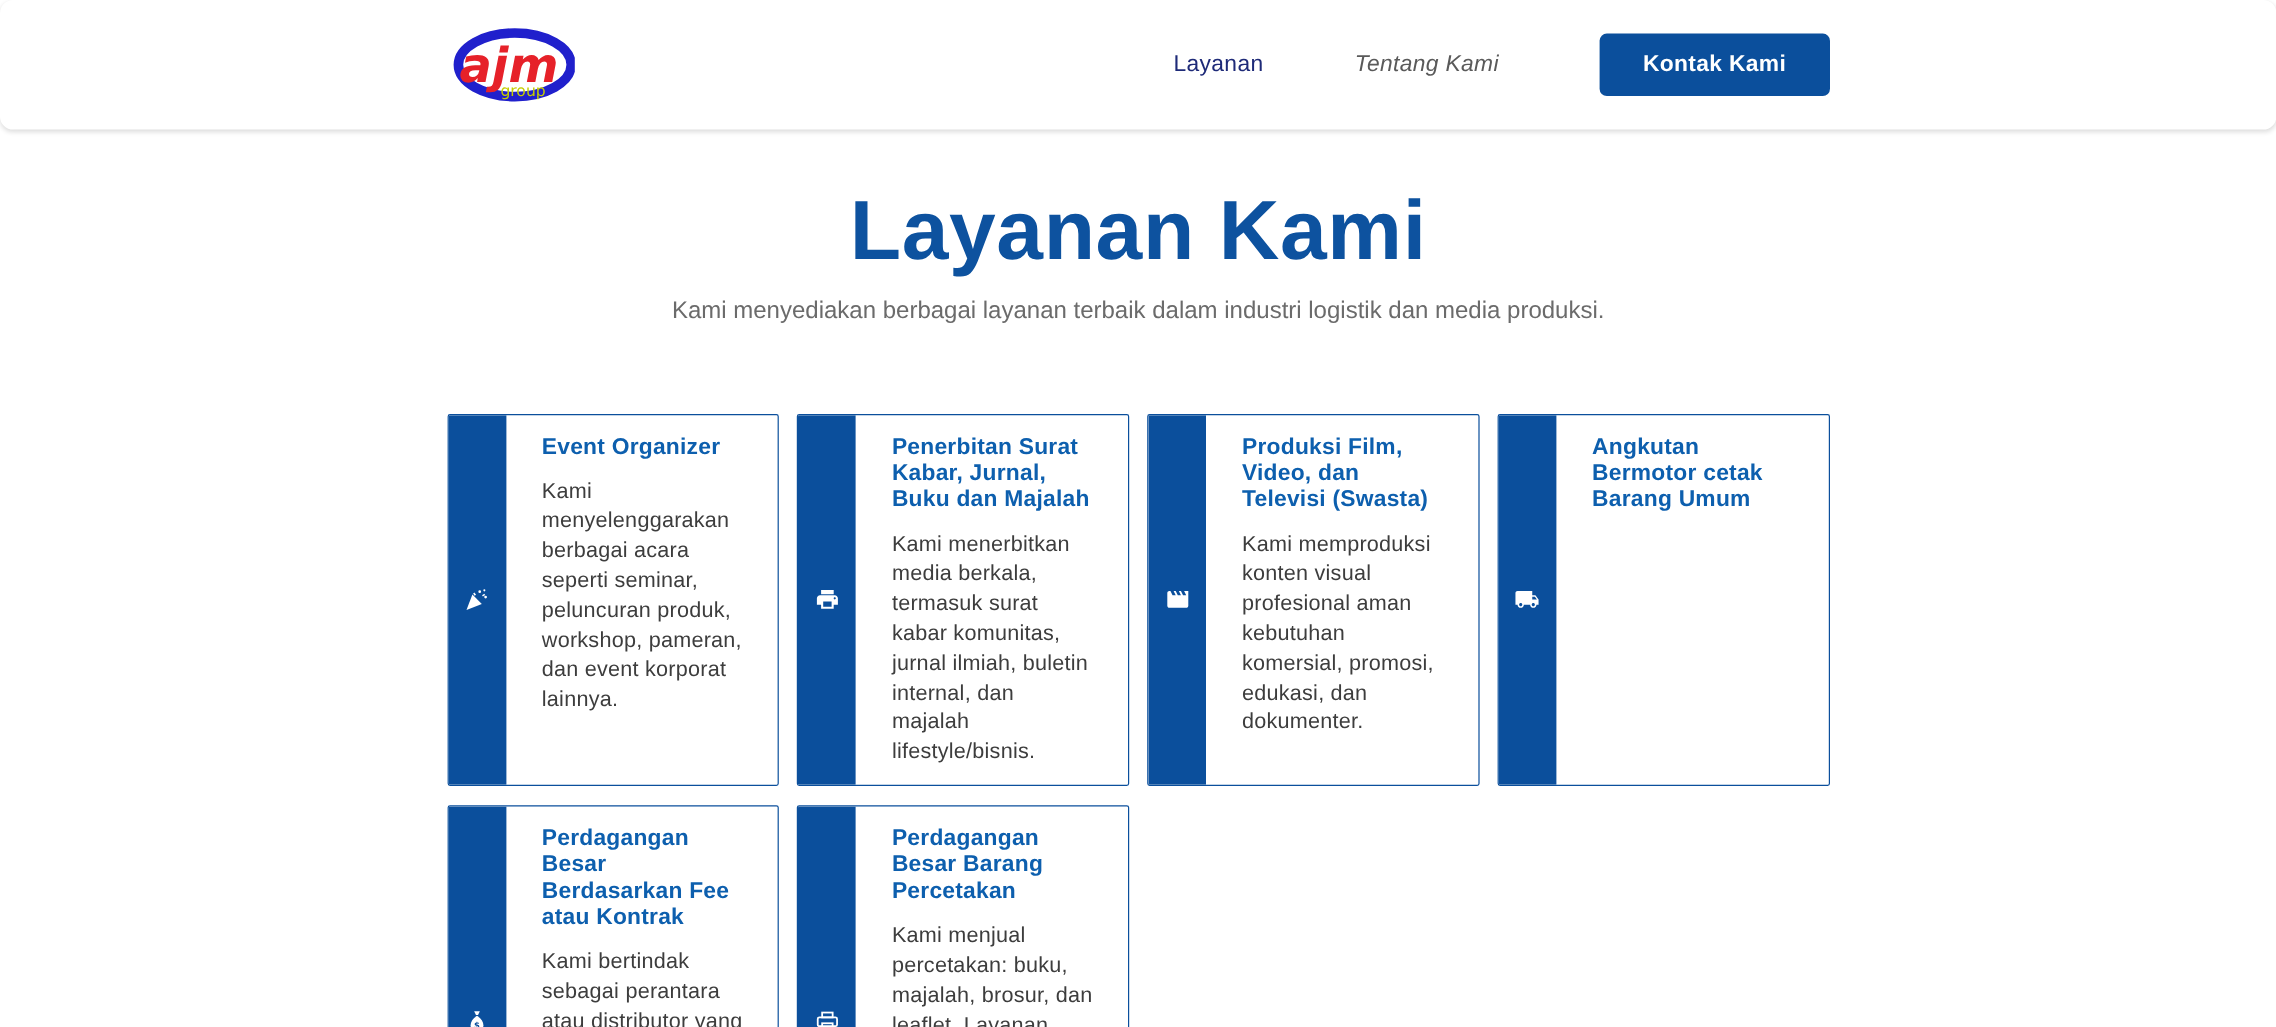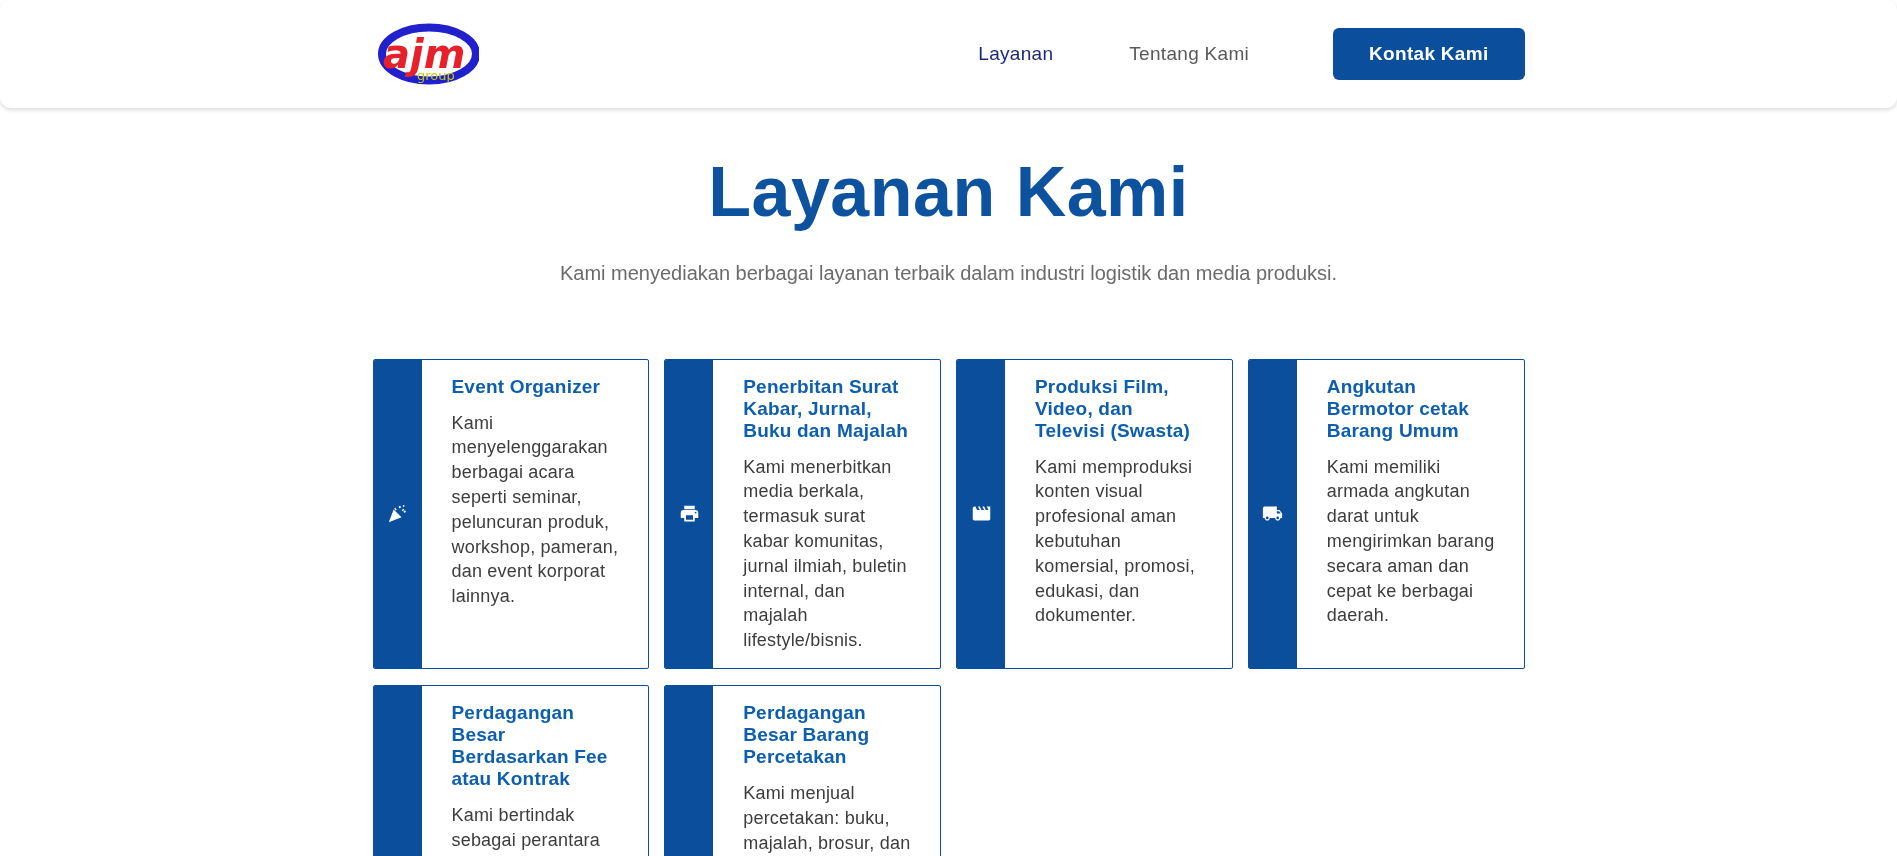--- a/index.html
+++ b/index.html
@@ -24,41 +24,41 @@
     width: 1152px; height: 100%;
     margin: 0 auto;
     display: flex; align-items: center; justify-content: space-between;
   }
   .logo { display: block; cursor: pointer; }
   .nav { display: flex; align-items: center; }
   .nav-link {
     font-size: 19px; color: #5a5a5a; text-decoration: none; cursor: pointer;
     letter-spacing: 0.3px;
   }
-  .nav-link + .nav-link { margin-left: 76px; }
+  .nav-link + .nav-link { margin-left: 76px; font-style: italic; }
   .nav-link.active { color: #1e2a78; }
   .cta {
     margin-left: 84px;
     background: #0b4f9c; color: #ffffff;
     font-family: "Liberation Sans", sans-serif;
     font-size: 19px; font-weight: 700; letter-spacing: 0.3px;
     border: none; border-radius: 6px;
     padding: 15px 36px;
     cursor: pointer;
   }
 
   
   .hero { text-align: center; margin-top: 44px; }
   .hero-title {
     margin: 0;
     font-size: 70px; font-weight: 700; color: #0d529f;
     letter-spacing: 0.5px; line-height: 1.15;
   }
   .hero-subtitle {
-    margin: 26px 0 0 0;
+    margin: 12px 0 0 0;
     font-size: 20px; color: #6b6b6b; line-height: 1.4;
   }
 
   
   .grid {
     width: 1152px;
     margin: 72px auto 0 auto;
     display: grid;
     grid-template-columns: 1fr 1fr 1fr 1fr;
     gap: 16px 15px;
@@ -160,21 +160,20 @@
   </div>
 
   <div class="card">
     <div class="card-strip">
       <svg viewBox="0 0 24 24" fill="#ffffff">
         <path d="M20 8h-3V4H3c-1.1 0-2 .9-2 2v11h2c0 1.66 1.34 3 3 3s3-1.34 3-3h6c0 1.66 1.34 3 3 3s3-1.34 3-3h2v-5l-3-4zM6 18.5c-.83 0-1.5-.67-1.5-1.5s.67-1.5 1.5-1.5 1.5.67 1.5 1.5-.67 1.5-1.5 1.5zm13.5-9l1.96 2.5H17V9.5h2.5zm-1.5 9c-.83 0-1.5-.67-1.5-1.5s.67-1.5 1.5-1.5 1.5.67 1.5 1.5-.67 1.5-1.5 1.5z"></path>
       </svg>
     </div>
     <div class="card-body">
       <h3 class="card-title">Angkutan Bermotor cetak Barang Umum</h3>
-      <p class="card-desc">Kami memiliki armada angkutan darat untuk mengirimkan barang secara aman dan cepat ke berbagai daerah.</p>
     </div>
   </div>
 
   <div class="card">
     <div class="card-strip">
       <svg viewBox="0 0 24 24" fill="#ffffff">
         <path d="M9.3 2h5.4L13 5.6h-2L9.3 2z"></path>
         <path d="M12 6.3c-3.9 2.5-6.1 5.6-6.1 9 0 3.8 2.5 6.2 6.1 6.2s6.1-2.4 6.1-6.2c0-3.4-2.2-6.5-6.1-9z"></path>
         <text x="12" y="17.6" text-anchor="middle" font-family="'DejaVu Sans', sans-serif" font-size="8" font-weight="bold" fill="#0b4f9c">$</text>
       </svg>

